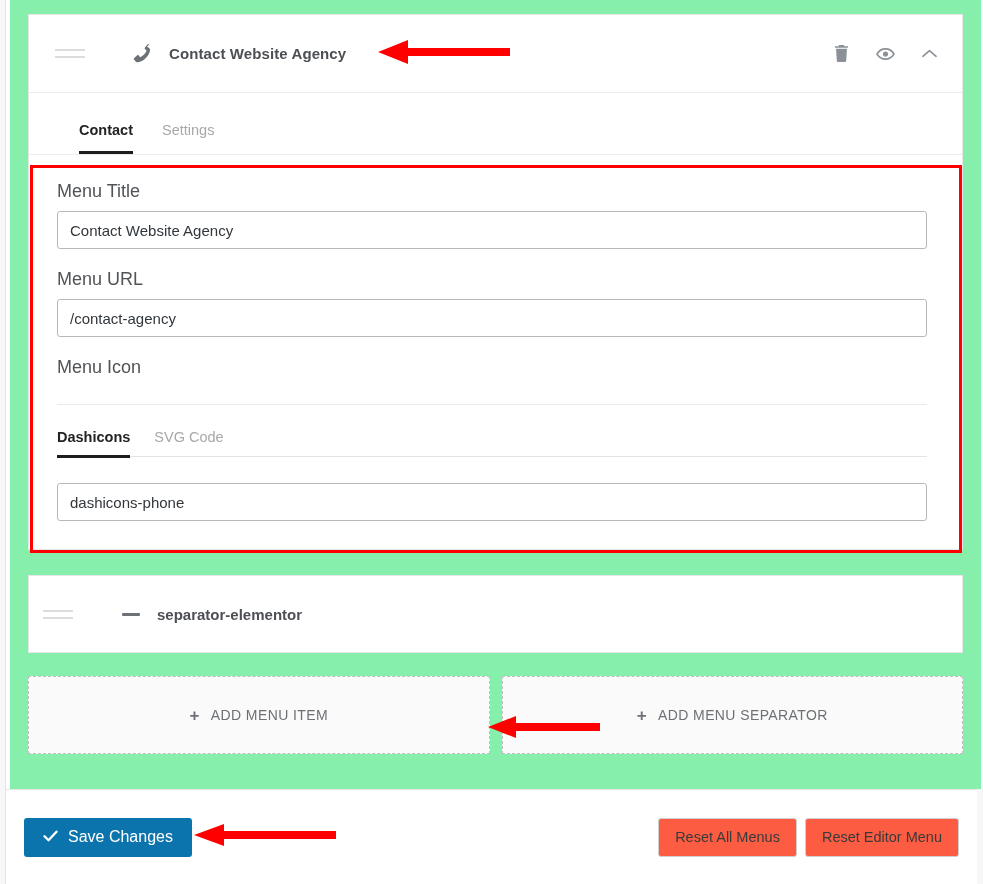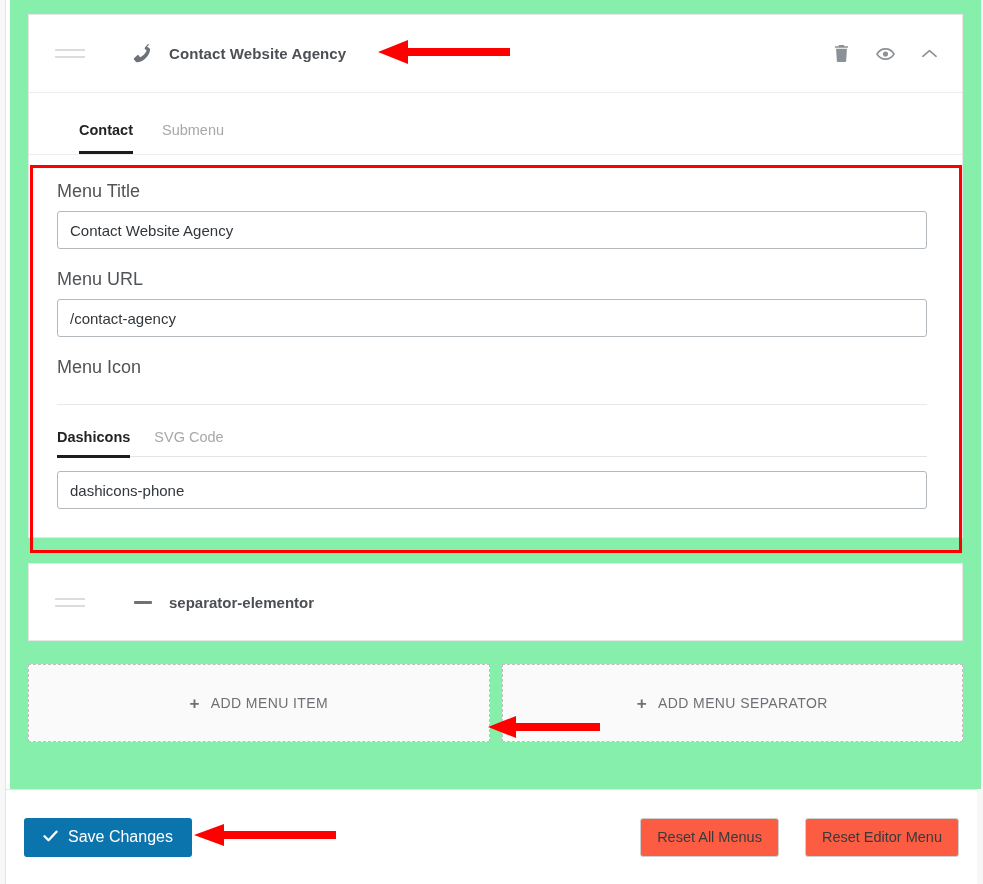--- a/index.html
+++ b/index.html
@@ -173,21 +173,21 @@
   .field-block { margin-bottom: 20px; }
 
   
   .icon-label { font-size: 18px; color: #515457; margin-bottom: 26px; }
   .icon-tabs {
     display: flex;
     align-items: flex-end;
     border-bottom: 1px solid #e4e4e4;
     border-top: 1px solid #e9e9e9;
     padding-top: 22px;
-    margin-bottom: 14px;
+    margin-bottom: 26px;
   }
   .icon-tab {
     font-size: 14.5px;
     color: #a8a8a8;
     padding-bottom: 10px;
     margin-right: 24px;
     cursor: pointer;
     border-bottom: 3px solid transparent;
     position: relative;
     top: 2px;
@@ -196,21 +196,21 @@
 
   
   .sep-card {
     margin-top: 25px;
     background: #fff;
     border: 1px solid #e6e6e6;
     width: 935px;
     height: 78px;
     display: flex;
     align-items: center;
-    padding: 0 26px;
+    padding: 0 14px;
   }
   .sep-dash {
     width: 40px;
     margin-left: 38px;
     display: flex; align-items: center; justify-content: center;
     color: #6d7278;
     flex: 0 0 auto;
   }
   .sep-dash i { display:block; width: 18px; height: 3px; background: #6d7278; border-radius: 1px; }
   .sep-title {
@@ -263,21 +263,21 @@
     font-size: 16px;
     display: flex;
     align-items: center;
     gap: 10px;
     cursor: pointer;
     font-family: "Liberation Sans", sans-serif;
   }
   .footer-right {
     margin-left: auto;
     display: flex;
-    gap: 26px;
+    gap: 8px;
   }
   .btn-reset {
     background: #fb5c42;
     color: #3a3a3a;
     border: 1px solid #cfcfcf;
     border-radius: 3px;
     height: 39px;
     padding: 0 16px;
     font-size: 14.5px;
     cursor: pointer;
@@ -329,21 +329,21 @@
             <span class="act">
               <svg width="17" height="11" viewBox="0 0 18 11" fill="none" stroke="#8b9197" stroke-width="1.7" stroke-linecap="round" stroke-linejoin="round">
                 <path d="M2 8.5L9 2.5l7 6"></path>
               </svg>
             </span>
           </span>
         </div>
 
         <div class="tabs-row">
           <span class="tab active">Contact</span>
-          <span class="tab">Submenu</span>
+          <span class="tab">Settings</span>
         </div>
 
         <div class="settings-wrap">
           <div class="redbox"></div>
 
           <div class="field-block">
             <div class="field-label">Menu Title</div>
             <input class="field-input" type="text" value="Contact Website Agency" style="">
           </div>
 

